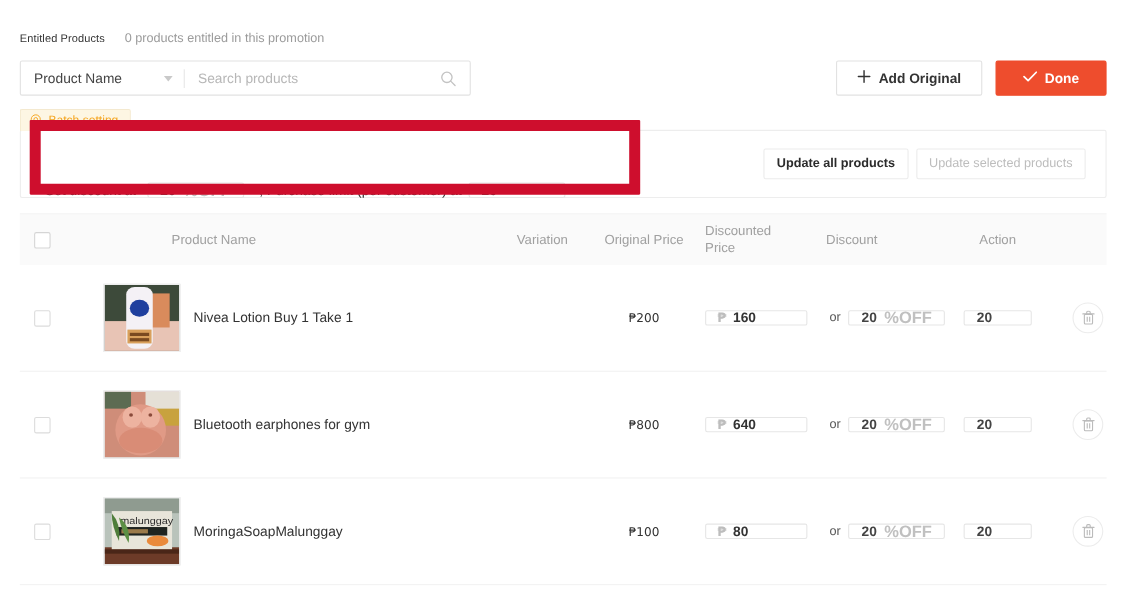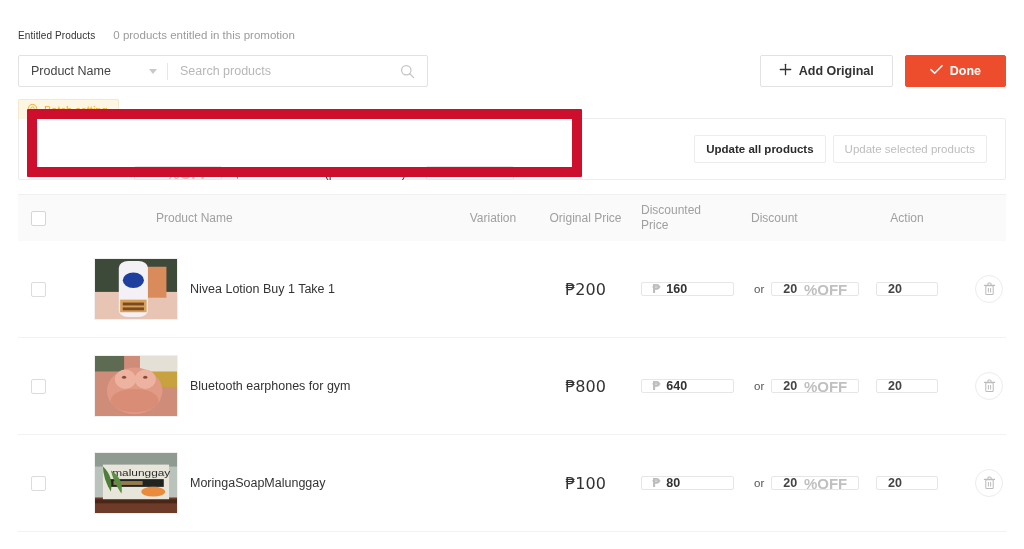--- a/index.html
+++ b/index.html
@@ -120,26 +120,26 @@
   .thead .c-disc { padding-left: 8px; line-height: 1.25; }
   .thead .c-limit { line-height: 1.25; }
 
   .checkbox {
     width: 15px; height: 15px; border: 1px solid #dcdcdc;
     border-radius: 2px; background: #fff; cursor: pointer;
   }
   .thead .checkbox { border-color: #d5d5d5; }
 
   .thumb {
-    width: 84px; height: 62px; margin-left: 36px; margin-right: 12px;
+    width: 70px; height: 62px; margin-left: 36px; margin-right: 12px;
     border: 1px solid #f0f0f0; background: #ddd; flex: none; overflow: hidden;
   }
   .thumb svg { display: block; width: 100%; height: 100%; }
   .prod-name { color: #333; font-size: 12.5px; }
-  .orig-price { color: #333; font-size: 16px; }
+  .orig-price { color: #333; font-size: 11px; }
 
   .row-disc-input { width: 93px; }
   .or-text { color: #555; font-size: 11.5px; margin: 0 7px 0 3px; }
   .row-pct-input { width: 88px; }
   .row-limit-input { width: 62px; }
 
   .trash-btn {
     width: 28px; height: 28px; border: 1px solid #ececec; border-radius: 50%;
     display: inline-flex; align-items: center; justify-content: center;
     background: #fff; cursor: pointer;

